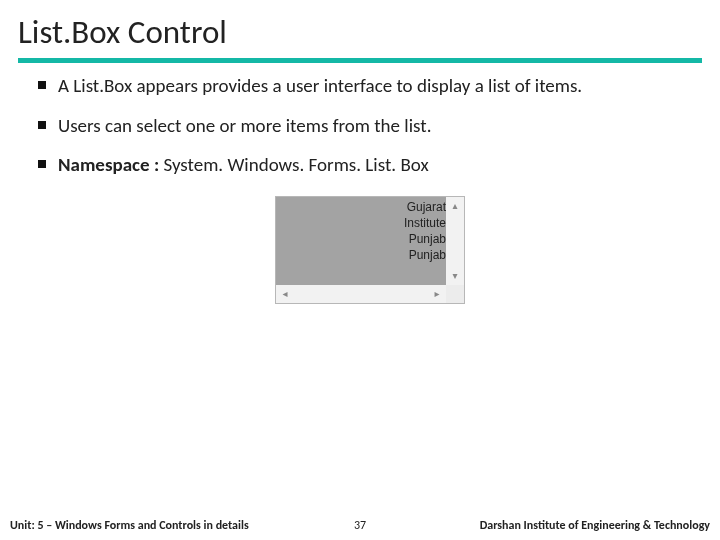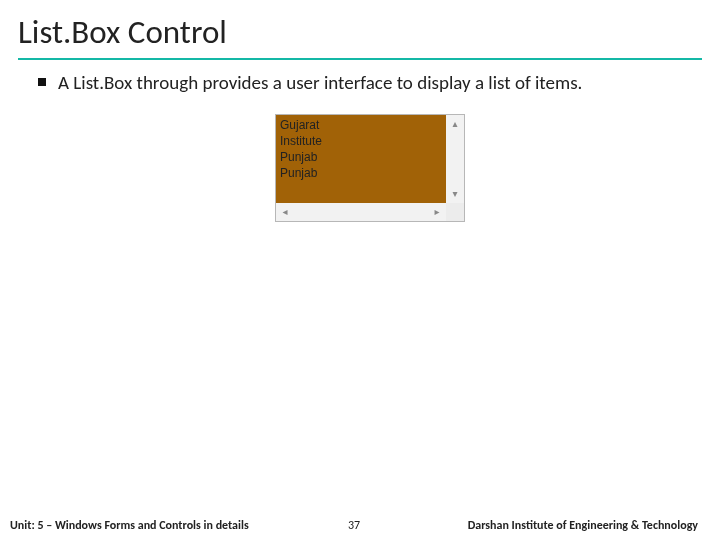--- a/index.html
+++ b/index.html
@@ -1,57 +1,67 @@
 <!DOCTYPE html>
 <html><head>
 <meta charset="utf-8">
 <style>
   * { margin: 0; padding: 0; box-sizing: border-box; }
   html, body { width: 720px; height: 540px; font-family: Calibri, "Segoe UI", Arial, sans-serif; background: #fff; color: #111; }
   .slide { width: 720px; height: 540px; position: relative; padding: 12px 18px 0 18px; }
-  .title { font-size: 33px; font-weight: 400; color: #222; padding-bottom: 6px; border-bottom: 2px solid #14b8a6; }
+  .title { font-size: 33px; font-weight: 400; color: #222; padding-bottom: 6px; border-bottom: 5px solid #14b8a6; }
   .body { margin-top: 10px; padding-left: 20px; }
   .bullet { display: flex; align-items: flex-start; margin: 8px 0 14px 0; }
   .bullet .marker { width: 8px; height: 8px; background: #111; margin-top: 8px; margin-right: 12px; flex: 0 0 auto; }
   .bullet .text { font-size: 19px; line-height: 1.35; color: #222; flex: 1; }
   .justify { text-align: justify; }
   .bold { font-weight: 700; }
   .centerwrap { margin-top: 18px; display: flex; justify-content: center; }
-  .listbox-demo { width: 190px; height: 108px; border: 1px solid #b7b7b7; position: relative; font-family: Tahoma, Arial, sans-serif; font-size: 12px; color: #222; background: #a16207; }
+  .listbox-demo { width: 190px; height: 108px; border: 1px solid #b7b7b7; position: relative; font-family: Tahoma, Arial, sans-serif; font-size: 12px; color: #222; background: #a3a3a3; text-align: right; }
   .lb-content { position: absolute; left: 0; top: 0; right: 18px; bottom: 18px; padding: 2px 0 0 4px; line-height: 1.35; }
   .lb-item { white-space: nowrap; }
   .vscroll { position: absolute; top: 0; right: 0; width: 18px; bottom: 18px; background: #f2f2f2; }
   .vscroll .btn { position: absolute; left: 0; right: 0; height: 18px; display: flex; align-items: center; justify-content: center; color: #888; font-size: 10px; }
   .vscroll .up { top: 0; }
   .vscroll .down { bottom: 0; }
   .hscroll { position: absolute; left: 0; right: 0; bottom: 0; height: 18px; background: #f2f2f2; }
   .hscroll .btn { position: absolute; top: 0; bottom: 0; width: 18px; display: flex; align-items: center; justify-content: center; color: #888; font-size: 10px; }
   .hscroll .left { left: 0; }
   .hscroll .right { right: 18px; }
   .hscroll .corner { position: absolute; right: 0; top: 0; bottom: 0; width: 18px; background: #ececec; }
-  .footer { position: absolute; left: 0; right: 12px; bottom: 8px; padding: 0 10px; display: flex; align-items: center; justify-content: space-between; font-size: 12px; font-weight: 700; color: #222; }
+  .footer { position: absolute; left: 0; right: 0; bottom: 8px; padding: 0 10px; display: flex; align-items: center; justify-content: space-between; font-size: 12px; font-weight: 700; color: #222; }
   .footer .center { position: absolute; left: 0; right: 0; text-align: center; font-weight: 400; }
   .footer .left, .footer .right { position: relative; z-index: 1; }
 </style>
 </head>
 <body>
 
 <div class="slide">
 
   <div class="title">List.Box Control</div>
 
   <div class="body">
 
     <div class="bullet">
       <div class="marker"></div>
-      <div class="text">A List.Box through provides a user interface to display a list of items.</div>
+      <div class="text">A List.Box appears provides a user interface to display a list of items.</div>
+    </div>
+
+    <div class="bullet">
+      <div class="marker"></div>
+      <div class="text">Users can select one or more items from the list.</div>
     </div>
 
 
-
+    <div class="bullet">
+      <div class="marker"></div>
+      <div class="text">
+        <span class="bold">Namespace :</span><span> System. Windows. Forms. List. Box</span>
+      </div>
+    </div>
 
     <div class="centerwrap">
       <div class="listbox-demo">
         <div class="lb-content">
           <div class="lb-item">Gujarat</div>
           <div class="lb-item">Institute</div>
           <div class="lb-item">Punjab</div>
           <div class="lb-item">Punjab</div>
         </div>
         <div class="vscroll">

